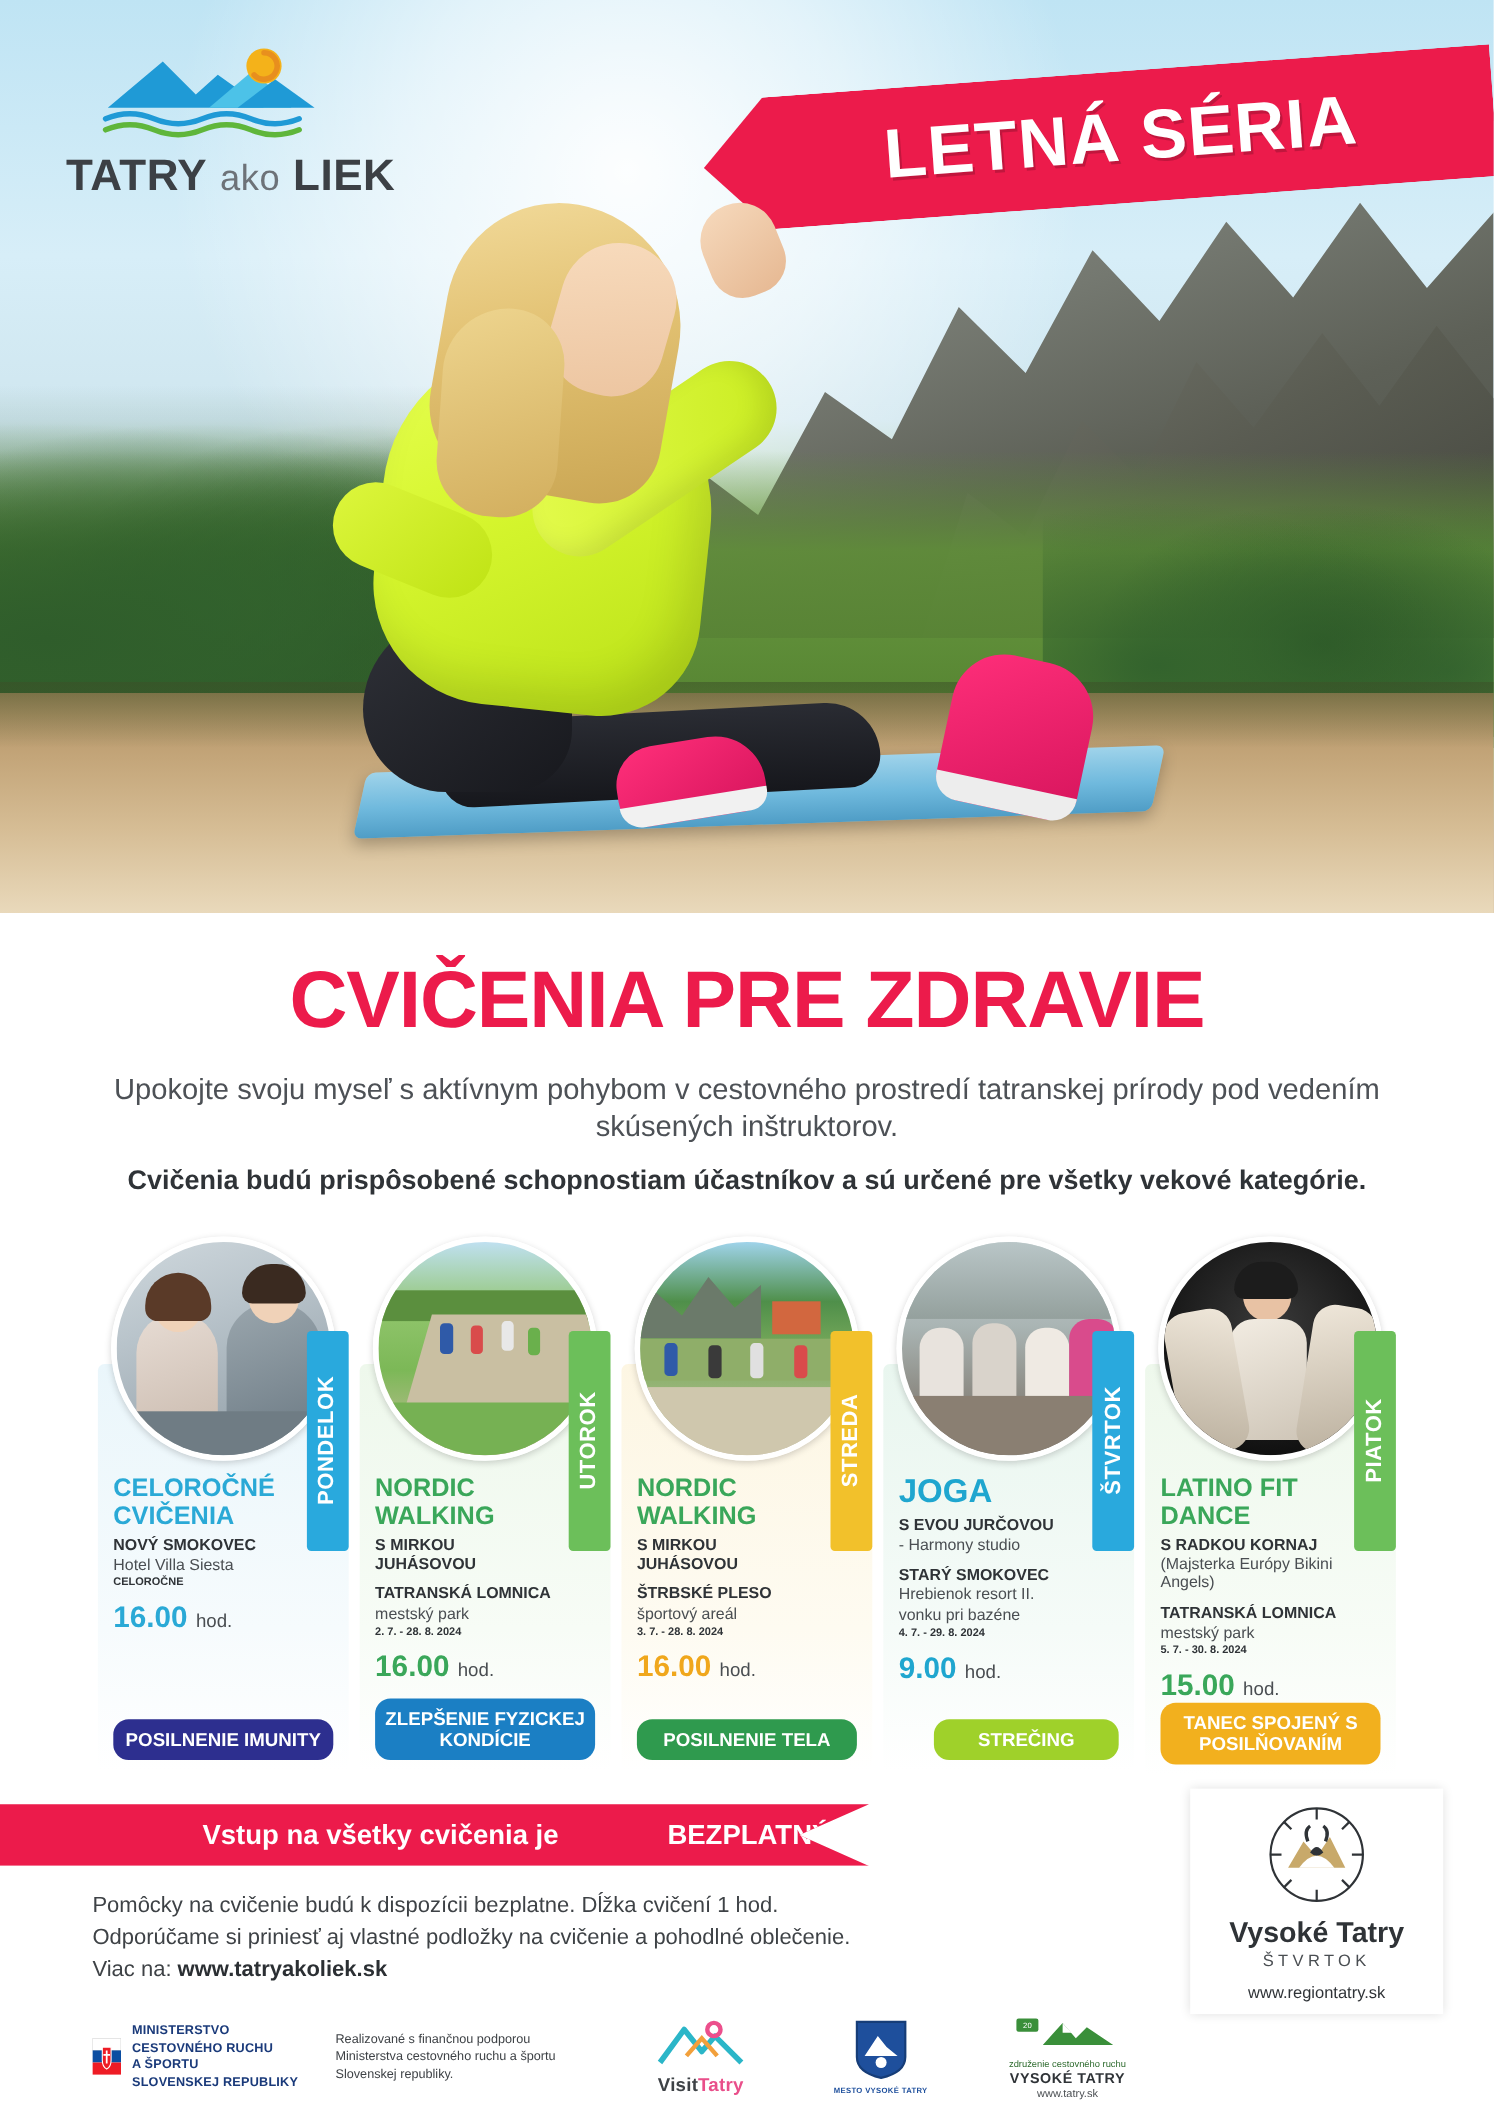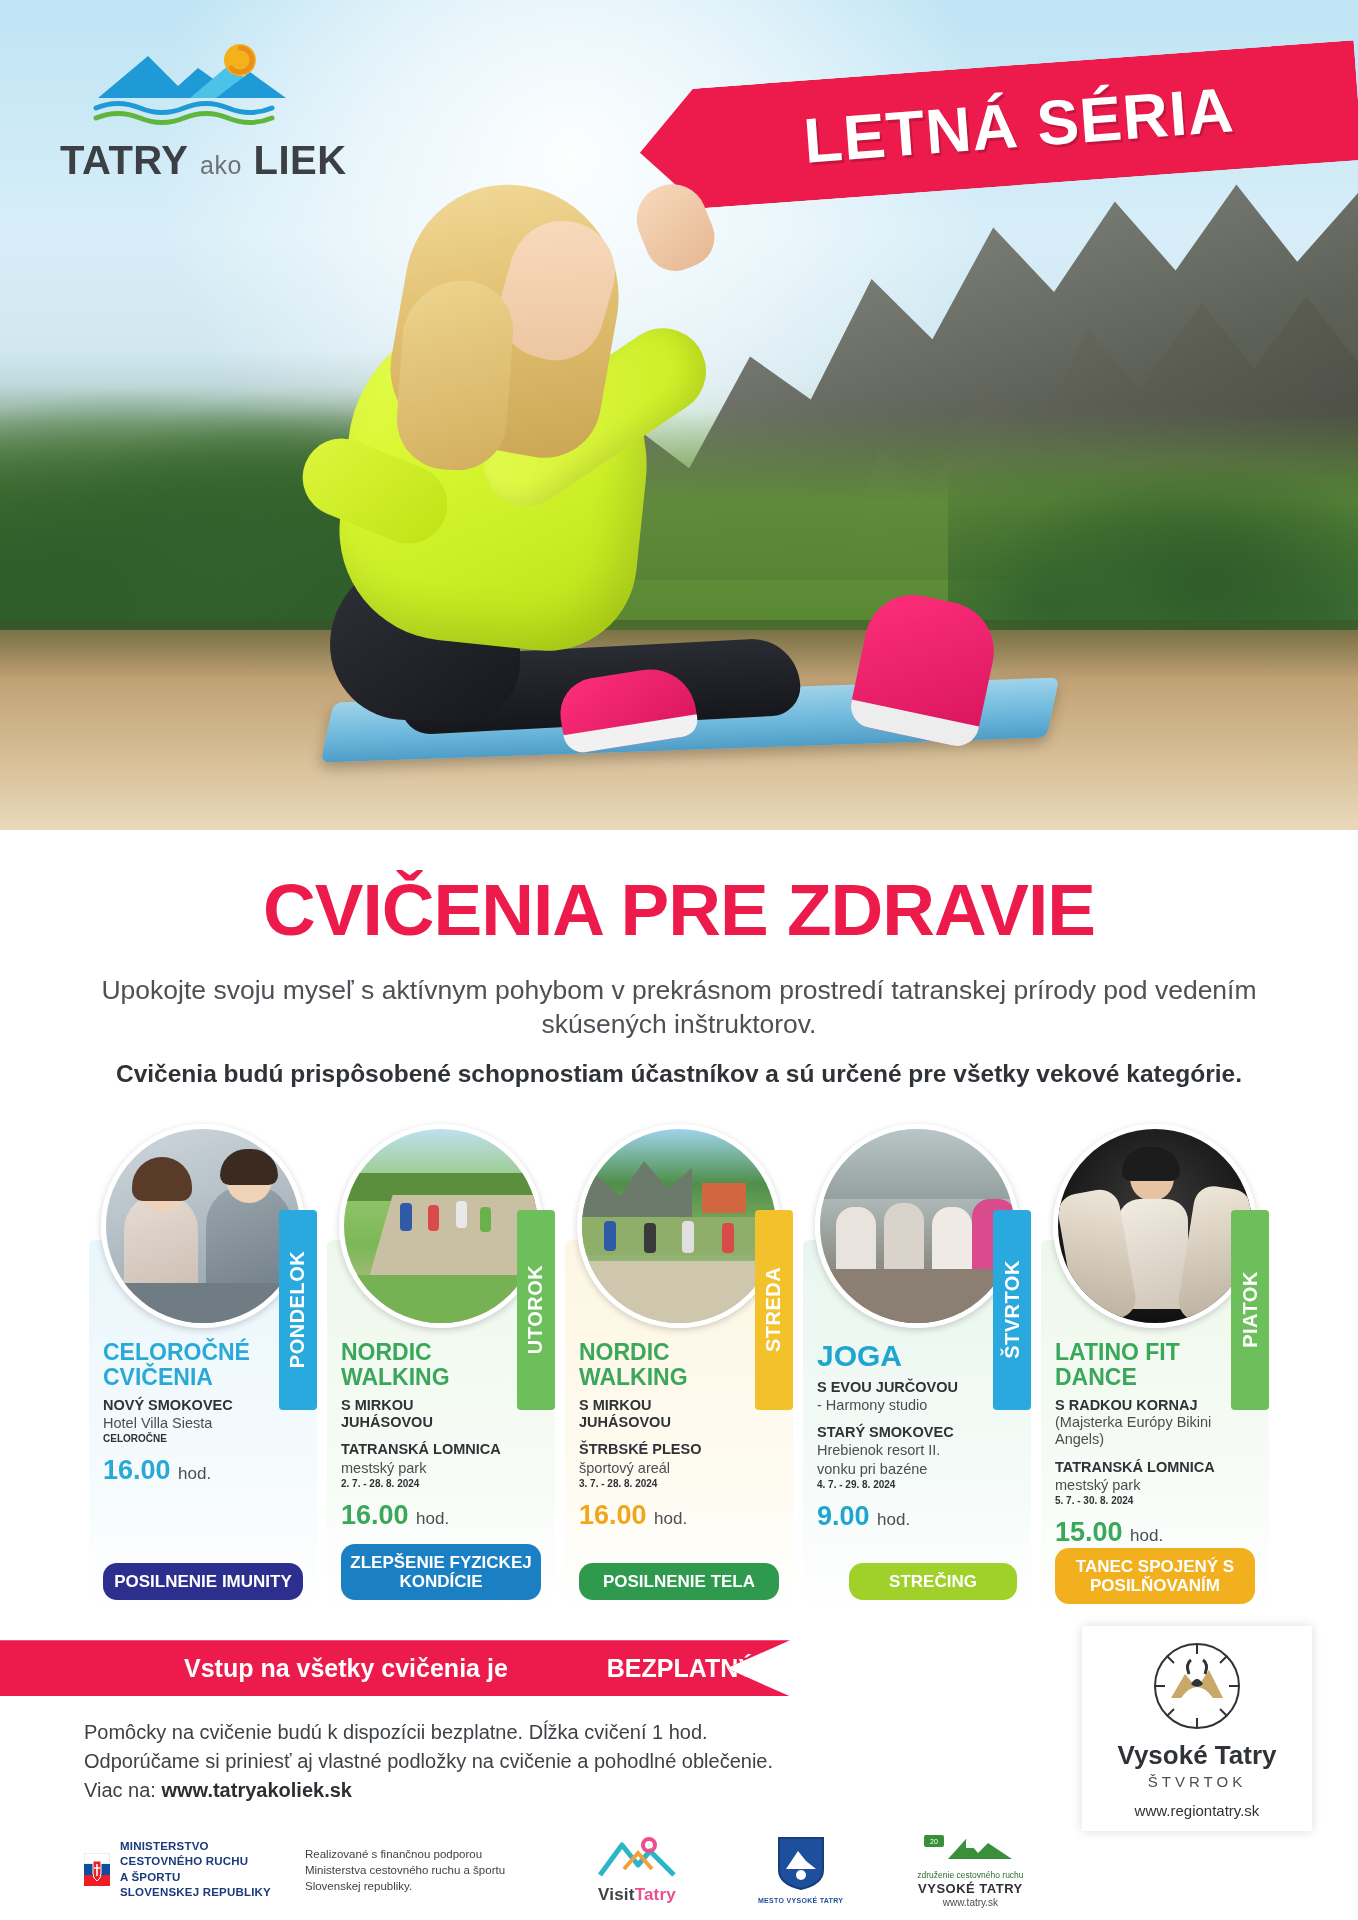--- a/index.html
+++ b/index.html
@@ -194,21 +194,21 @@
   }
   .logo-mark { position: relative; width: 230px; height: 92px; margin-left: 30px;}
   .logo-wordmark {
     margin-top: 8px;
     font-size: 40px;
     letter-spacing: 0.5px;
     color: #4b4f54;
     font-weight: 400;
   }
   .logo-wordmark b { font-weight: 700; color:#3c4045; }
-  .logo-wordmark .ako { font-size: 25px; color:#6d7278; }
+  .logo-wordmark .ako { font-size: 33px; color:#6d7278; }
 
   
   .banner {
     position: absolute;
     right: 0; top: 40px;
     width: 720px; height: 120px;
     background: #ec1b4b;
     clip-path: polygon(8% 0%, 100% 0%, 100% 100%, 8% 100%, 0% 50%);
     display: flex; align-items: center; justify-content: center;
     transform: rotate(-4.2deg);
@@ -485,21 +485,21 @@
       <b>LIEK</b>
     </div>
   </div>
 
   <div class="banner">
     <span>LETNÁ SÉRIA</span>
   </div>
 </div>
 
 <div class="title">CVIČENIA PRE ZDRAVIE</div>
-<div class="subtitle">Upokojte svoju myseľ s aktívnym pohybom v prekrásnom prostredí tatranskej prírody pod vedením skúsených inštruktorov.</div>
+<div class="subtitle">Upokojte svoju myseľ s aktívnym pohybom v cestovného prostredí tatranskej prírody pod vedením skúsených inštruktorov.</div>
 <div class="subtitle2">Cvičenia budú prispôsobené schopnostiam účastníkov a sú určené pre všetky vekové kategórie.</div>
 
 <div class="cards">
 
   <div class="card">
     <div class="photo-wrap">
       <div class="photo" style="background:linear-gradient(160deg,#cfd8dd 0%,#b9c4cb 35%,#8d9aa3 100%);">
         <div style="position:absolute;left:18px;top:64px;width:74px;height:110px;background:linear-gradient(160deg,#e7dcd4,#cbbcb0);border-radius:38px 38px 10px 10px;"></div>
         <div style="position:absolute;left:34px;top:36px;width:44px;height:46px;background:#f0d2b8;border-radius:50%;"></div>
         <div style="position:absolute;left:26px;top:28px;width:60px;height:44px;background:#5a3a28;border-radius:32px 32px 12px 12px;"></div>

